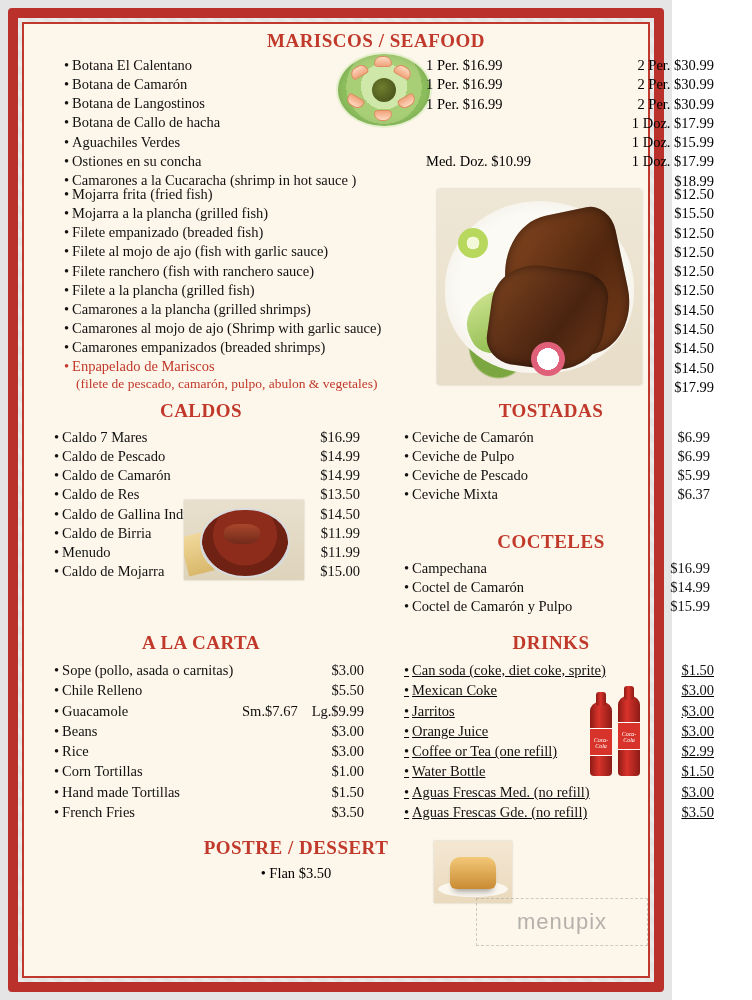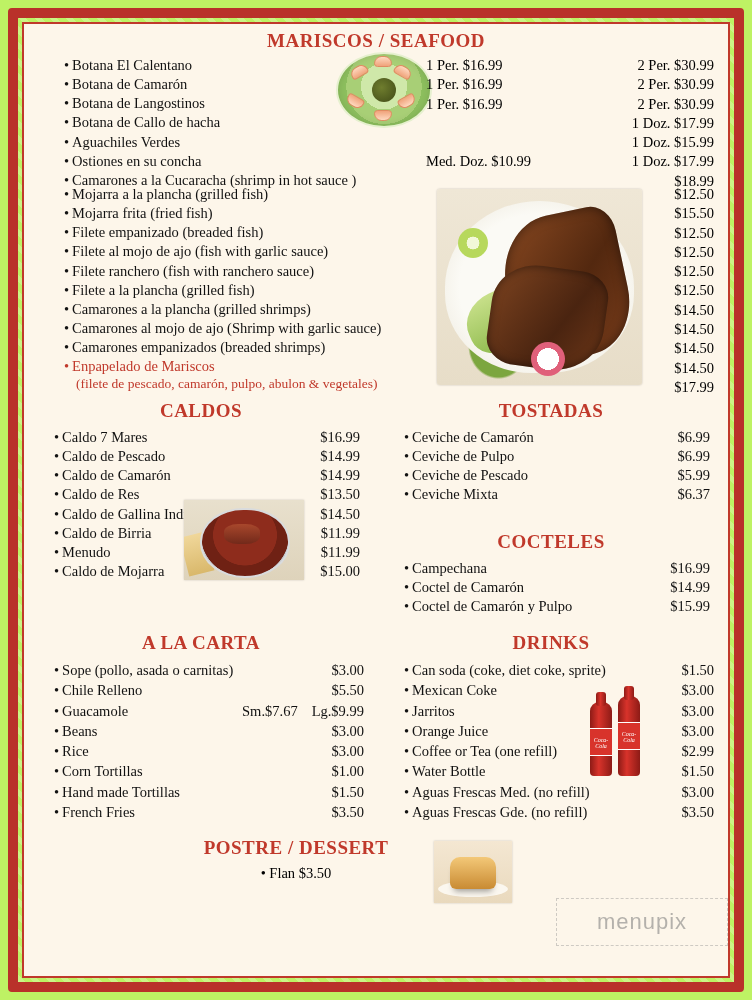--- a/index.html
+++ b/index.html
@@ -8,23 +8,23 @@
     background: #ffffff;
   }
   body {
     width: 752px;
     height: 1000px;
     font-family: "Liberation Serif", serif;
     overflow: hidden;
   }
   .page {
     position: relative;
-    width: 752px;
+    width: 672px;
     height: 1000px;
-    background: #bef264;
+    background: #e5e5e5;
     box-sizing: border-box;
   }
   
   .border-outer {
     position: absolute;
     left: 8px; top: 8px; right: 8px; bottom: 8px;
     border: 10px solid #b9312a;
     border-radius: 4px;
     box-sizing: border-box;
     background:
@@ -271,21 +271,21 @@
 
   
   .bottom {
     position: relative;
     height: 205px;
   }
   .alacarta-list { padding: 0 2px 0 18px; margin-top: 6px; }
   .alacarta-list .row { line-height: 1.40; }
   .guac-prices { display: flex; gap: 14px; }
   .drinks-list { padding: 0 2px 0 18px; margin-top: 6px; }
-  .drinks-list .row { line-height: 1.40; }
+  .drinks-list .row { line-height: 1.40; text-decoration: underline; }
   .coke-img {
     position: absolute;
     right: 56px;
     top: 52px;
     width: 72px;
     height: 92px;
   }
   .bottle {
     position: absolute;
     bottom: 0;
@@ -468,24 +468,24 @@
         <div class="dish"></div>
         <div class="lime"></div>
         <div class="avocado"></div>
         <div class="fishbody"></div>
         <div class="fishbody2"></div>
         <div class="radish"></div>
       </div>
 
       <div class="fish-list">
         <div class="row">
+            <span class="item-name"><span class="bullet">•</span><span>Mojarra frita (fried fish)</span></span>
+          </div>
+        <div class="row">
             <span class="item-name"><span class="bullet">•</span><span>Mojarra a la plancha (grilled fish)</span></span>
-          </div>
-        <div class="row">
-            <span class="item-name"><span class="bullet">•</span><span>Mojarra frita (fried fish)</span></span>
           </div>
         <div class="row">
             <span class="item-name"><span class="bullet">•</span><span>Filete empanizado (breaded fish)</span></span>
           </div>
         <div class="row">
             <span class="item-name"><span class="bullet">•</span><span>Filete al mojo de ajo (fish with garlic sauce)</span></span>
           </div>
         <div class="row">
             <span class="item-name"><span class="bullet">•</span><span>Filete ranchero (fish with ranchero sauce)</span></span>
           </div>

